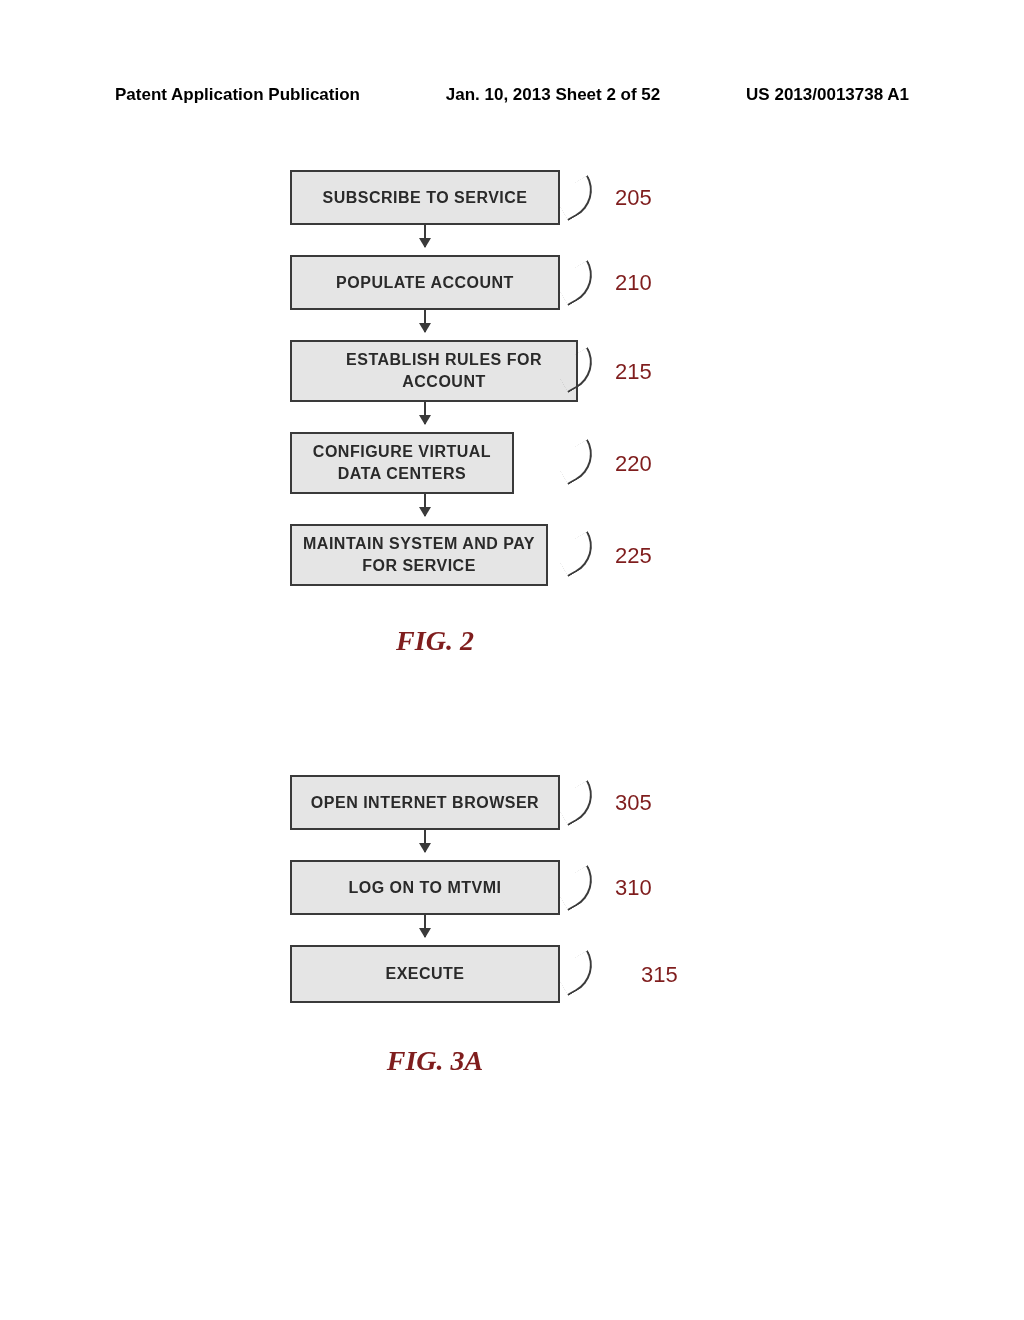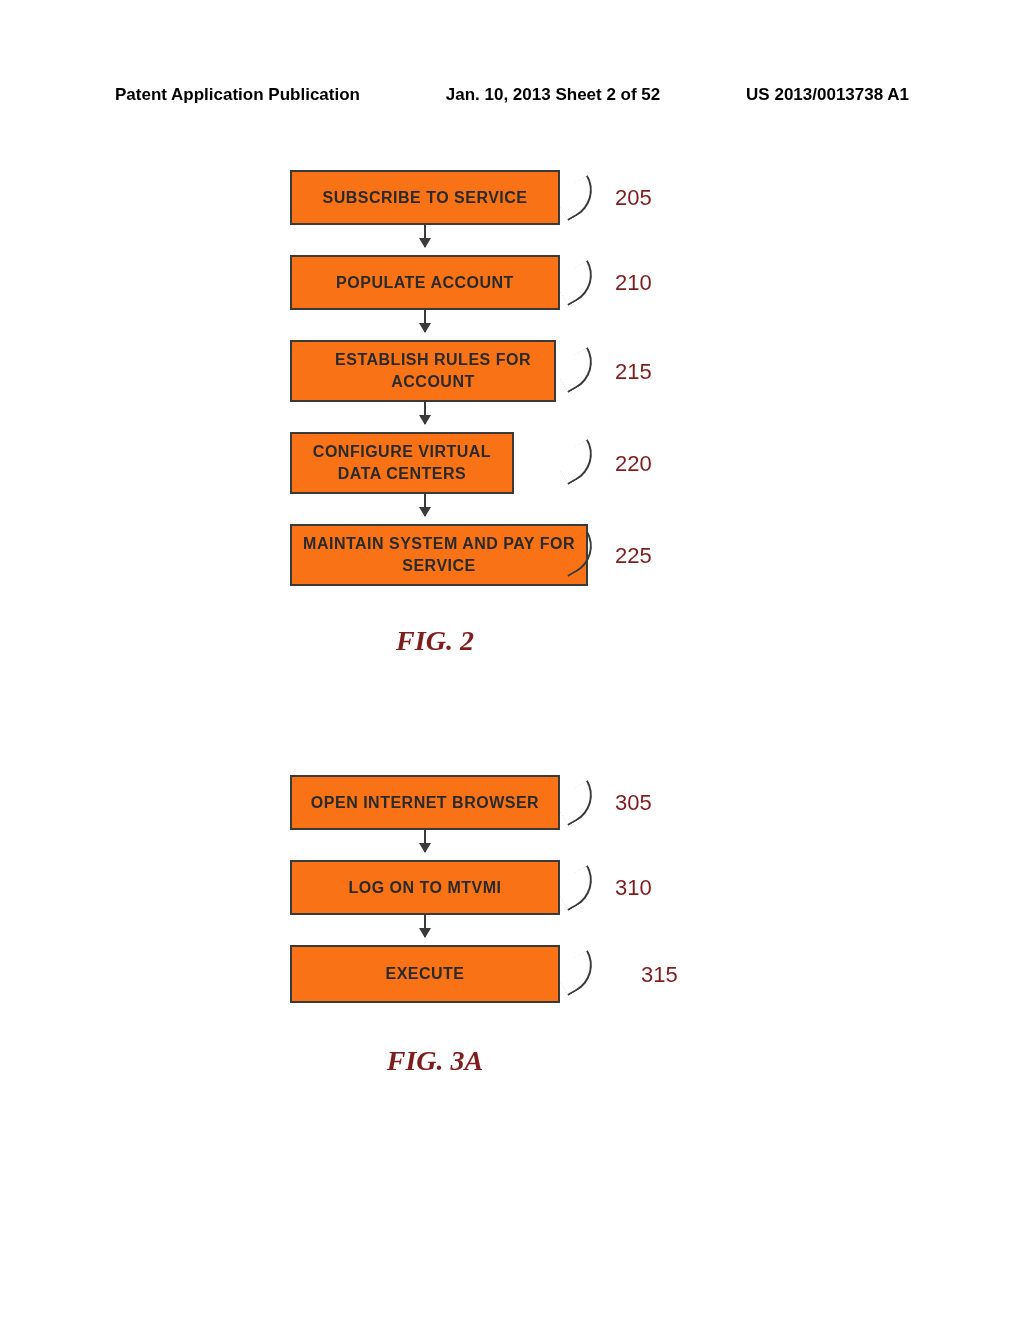--- a/index.html
+++ b/index.html
@@ -46,21 +46,21 @@
     .fig3-area {
       top: 760px;
     }
     .flow-container {
       width: 100%;
       position: relative;
     }
     .flow-box {
       position: absolute;
       border: 2px solid #3a3a3a;
-      background: #f97316;
+      background: #e5e5e5;
       display: flex;
       align-items: center;
       justify-content: center;
       text-align: center;
       font-size: 16px;
       font-weight: bold;
       color: #2a2a2a;
       letter-spacing: 0.5px;
       line-height: 1.35;
       padding: 6px 8px;
@@ -128,37 +128,37 @@
     <div class="arrow-down" style="left:424px; top:70px; height:22px;"></div>
 
     <div class="flow-box" style="left:290px; top:100px; width:270px; height:55px;">
       <span>POPULATE ACCOUNT</span>
     </div>
     <div class="curve" style="left:558px; top:113px;"></div>
     <div class="ref-num" style="left:615px; top:115px;">210</div>
 
     <div class="arrow-down" style="left:424px; top:155px; height:22px;"></div>
 
-    <div class="flow-box" style="left:290px; top:185px; width:266px; height:62px;padding-left:28px;">
+    <div class="flow-box" style="left:290px; top:185px; width:288px; height:62px;padding-left:28px;">
       <span>ESTABLISH RULES FOR ACCOUNT</span>
     </div>
     <div class="curve" style="left:558px; top:200px;"></div>
     <div class="ref-num" style="left:615px; top:204px;">215</div>
 
     <div class="arrow-down" style="left:424px; top:247px; height:22px;"></div>
 
     <div class="flow-box" style="left:290px; top:277px; width:224px; height:62px;">
       <span>CONFIGURE VIRTUAL DATA CENTERS</span>
     </div>
     <div class="curve" style="left:558px; top:292px;"></div>
     <div class="ref-num" style="left:615px; top:296px;">220</div>
 
     <div class="arrow-down" style="left:424px; top:339px; height:22px;"></div>
 
-    <div class="flow-box" style="left:290px; top:369px; width:298px; height:62px;">
+    <div class="flow-box" style="left:290px; top:369px; width:258px; height:62px;">
       <span>MAINTAIN SYSTEM AND PAY FOR SERVICE</span>
     </div>
     <div class="curve" style="left:558px; top:384px;"></div>
     <div class="ref-num" style="left:615px; top:388px;">225</div>
 
     <div class="fig-label" style="left:335px; top:470px;">FIG. 2</div>
   </div>
 </div>
 
 <div class="figure-area fig3-area">

